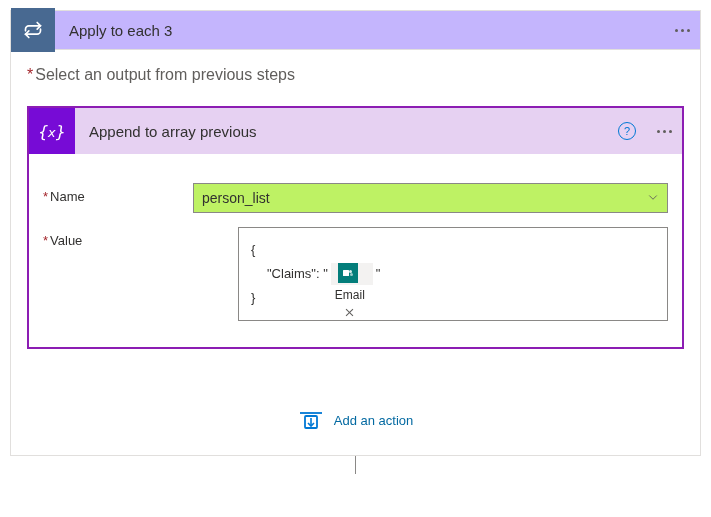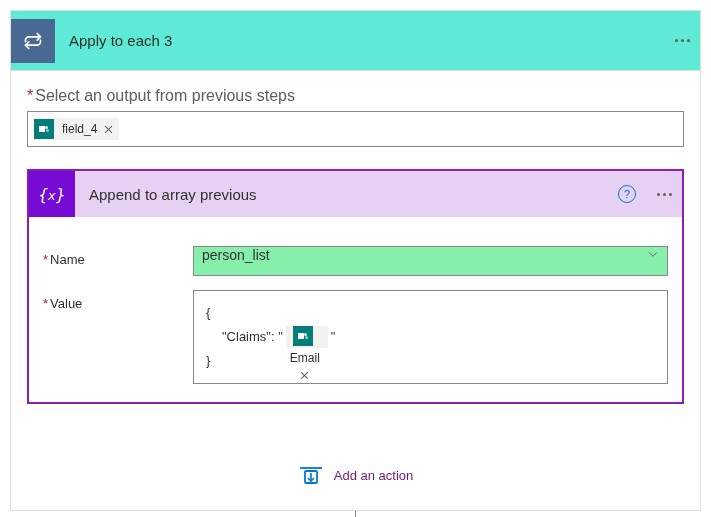--- a/index.html
+++ b/index.html
@@ -12,23 +12,23 @@
   }
   .outer-container {
     width: 691px;
     border: 1px solid #e1dfdd;
     background: #ffffff;
   }
   
   .apply-header {
     display: flex;
     align-items: center;
-    background: #5eead4;
+    background: #c4b5fd;
     border-bottom: 1px solid #e1dfdd;
-    height: 60px;
+    height: 39px;
   }
   .apply-icon-box {
     width: 44px;
     height: 44px;
     background: #486991;
     display: flex;
     align-items: center;
     justify-content: center;
     flex-shrink: 0;
   }
@@ -152,37 +152,37 @@
     cursor: pointer;
   }
   .inner-body {
     padding: 29px 14px 18px 14px;
   }
   .form-row {
     display: flex;
     align-items: flex-start;
     margin-bottom: 14px;
   }
-  .form-row:last-child { margin-bottom: 0; }
+  .form-row:last-child { margin-bottom: 8px; gap: 45px; }
   .form-label-col {
     width: 150px;
     flex-shrink: 0;
     font-size: 13px;
     padding-top: 6px;
   }
   .form-input-col {
     flex: 1;
   }
   .select-box {
     border: 1px solid #8a8886;
     height: 30px;
     display: flex;
-    align-items: flex-start;
+    align-items: center;
     padding: 0 8px;
-    background: #86efac;
+    background: #bef264;
     cursor: pointer;
     justify-content: space-between;
   }
   .select-chevron {
     color: #605e5c;
   }
   .value-box {
     border: 1px solid #8a8886;
     padding: 10px 12px;
     background: #ffffff;
@@ -201,21 +201,21 @@
   
   .add-action-wrap {
     display: flex;
     justify-content: center;
     margin-top: 60px;
   }
   .add-action {
     display: flex;
     align-items: center;
     gap: 10px;
-    color: #701a75;
+    color: #0369a1;
     cursor: pointer;
     font-size: 13px;
   }
   .add-icon-outer {
     width: 26px;
     height: 22px;
     display: flex;
     align-items: center;
     justify-content: center;
   }
@@ -248,38 +248,20 @@
           <span class="dot"></span>
           <span class="dot"></span>
       </div>
     </div>
   </div>
 
   <div class="outer-body">
 
     <div class="field-label">
       <span class="req">*</span><span>Select an output from previous steps</span>
-    </div>
-    <div class="output-box">
-      <span class="token">
-        <span class="token-icon">
-          <svg width="12" height="12" viewBox="0 0 24 24" fill="#ffffff">
-            <rect x="2" y="6" width="12" height="12" rx="1"></rect>
-            <circle cx="17" cy="9" r="3" fill="#ffffff" opacity="0.85"></circle>
-            <circle cx="19" cy="15" r="3" fill="#ffffff" opacity="0.6"></circle>
-          </svg>
-        </span>
-        <span class="token-label">field_4</span>
-        <span class="token-x">
-          <svg width="11" height="11" viewBox="0 0 16 16" stroke="#605e5c" stroke-width="1.5">
-            <line x1="3" y1="3" x2="13" y2="13"></line>
-            <line x1="13" y1="3" x2="3" y2="13"></line>
-          </svg>
-        </span>
-      </span>
     </div>
 
     <div class="inner-card">
       <div class="inner-header">
         <div class="inner-icon-box">
           <span style="font-style:italic;">{<span style="font-size:13px;">x</span>}</span>
         </div>
         <div class="inner-title">Append to array previous</div>
         <div class="help-circle">?</div>
         <div class="menu-dots">

